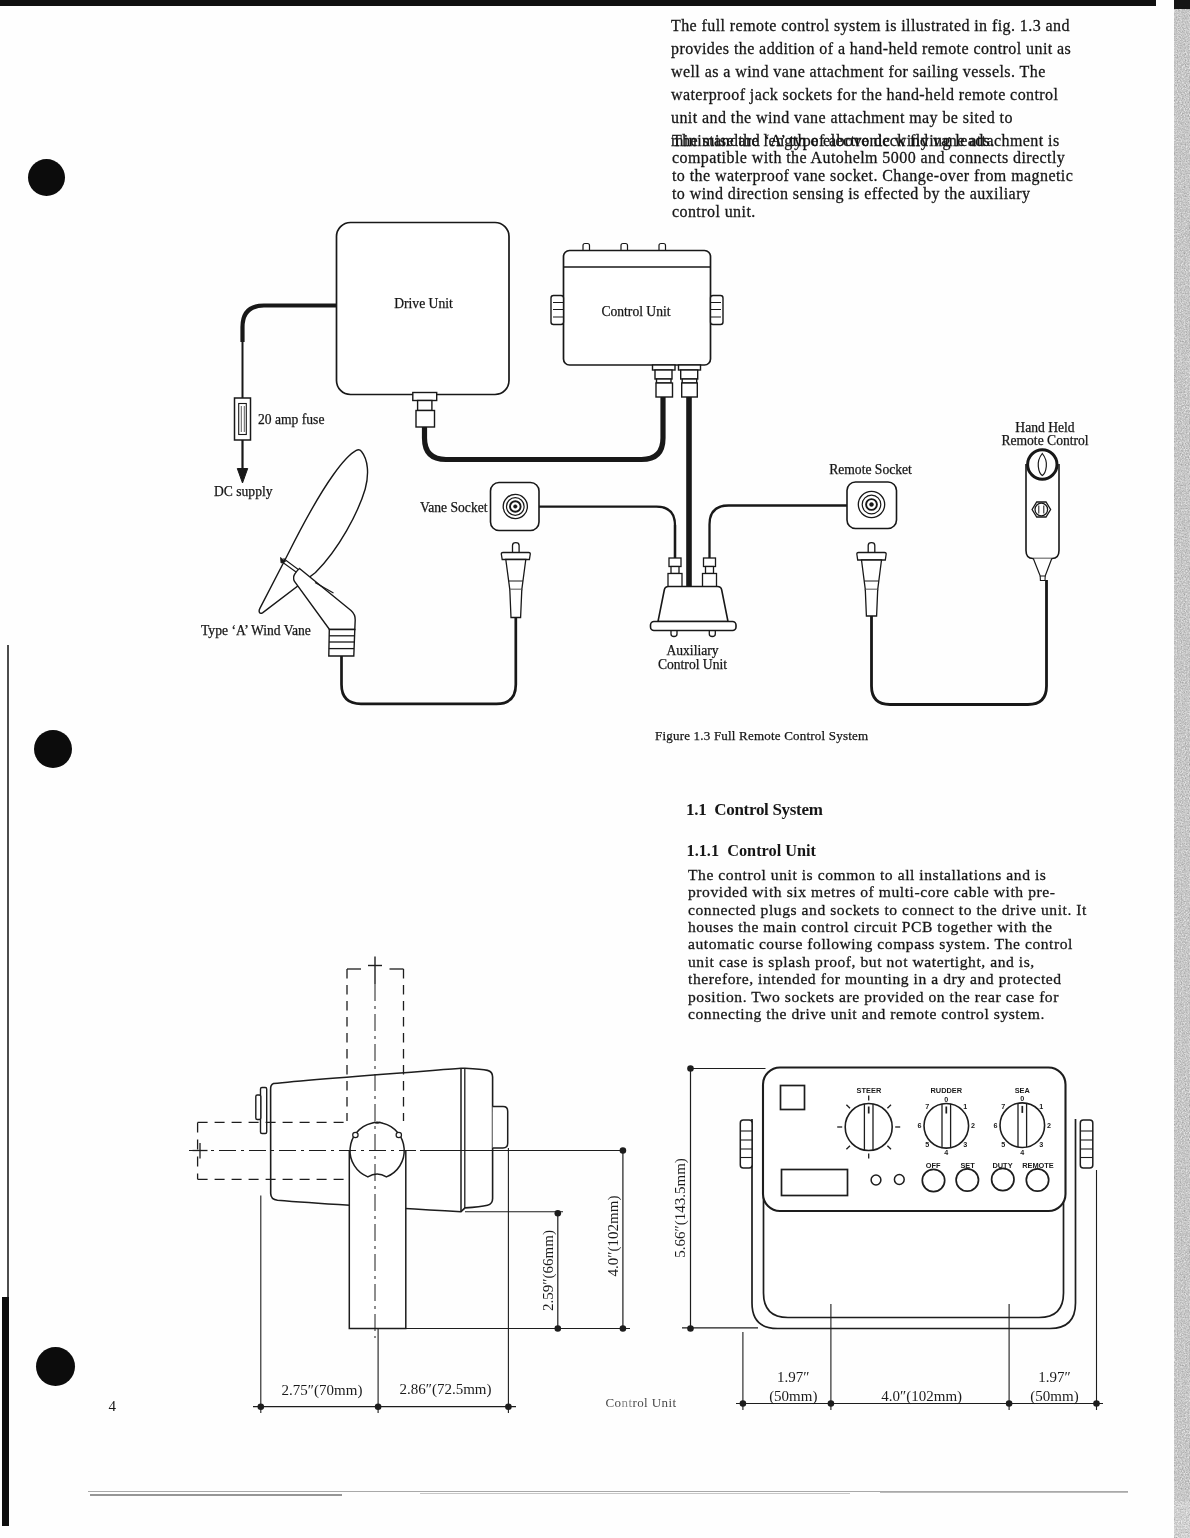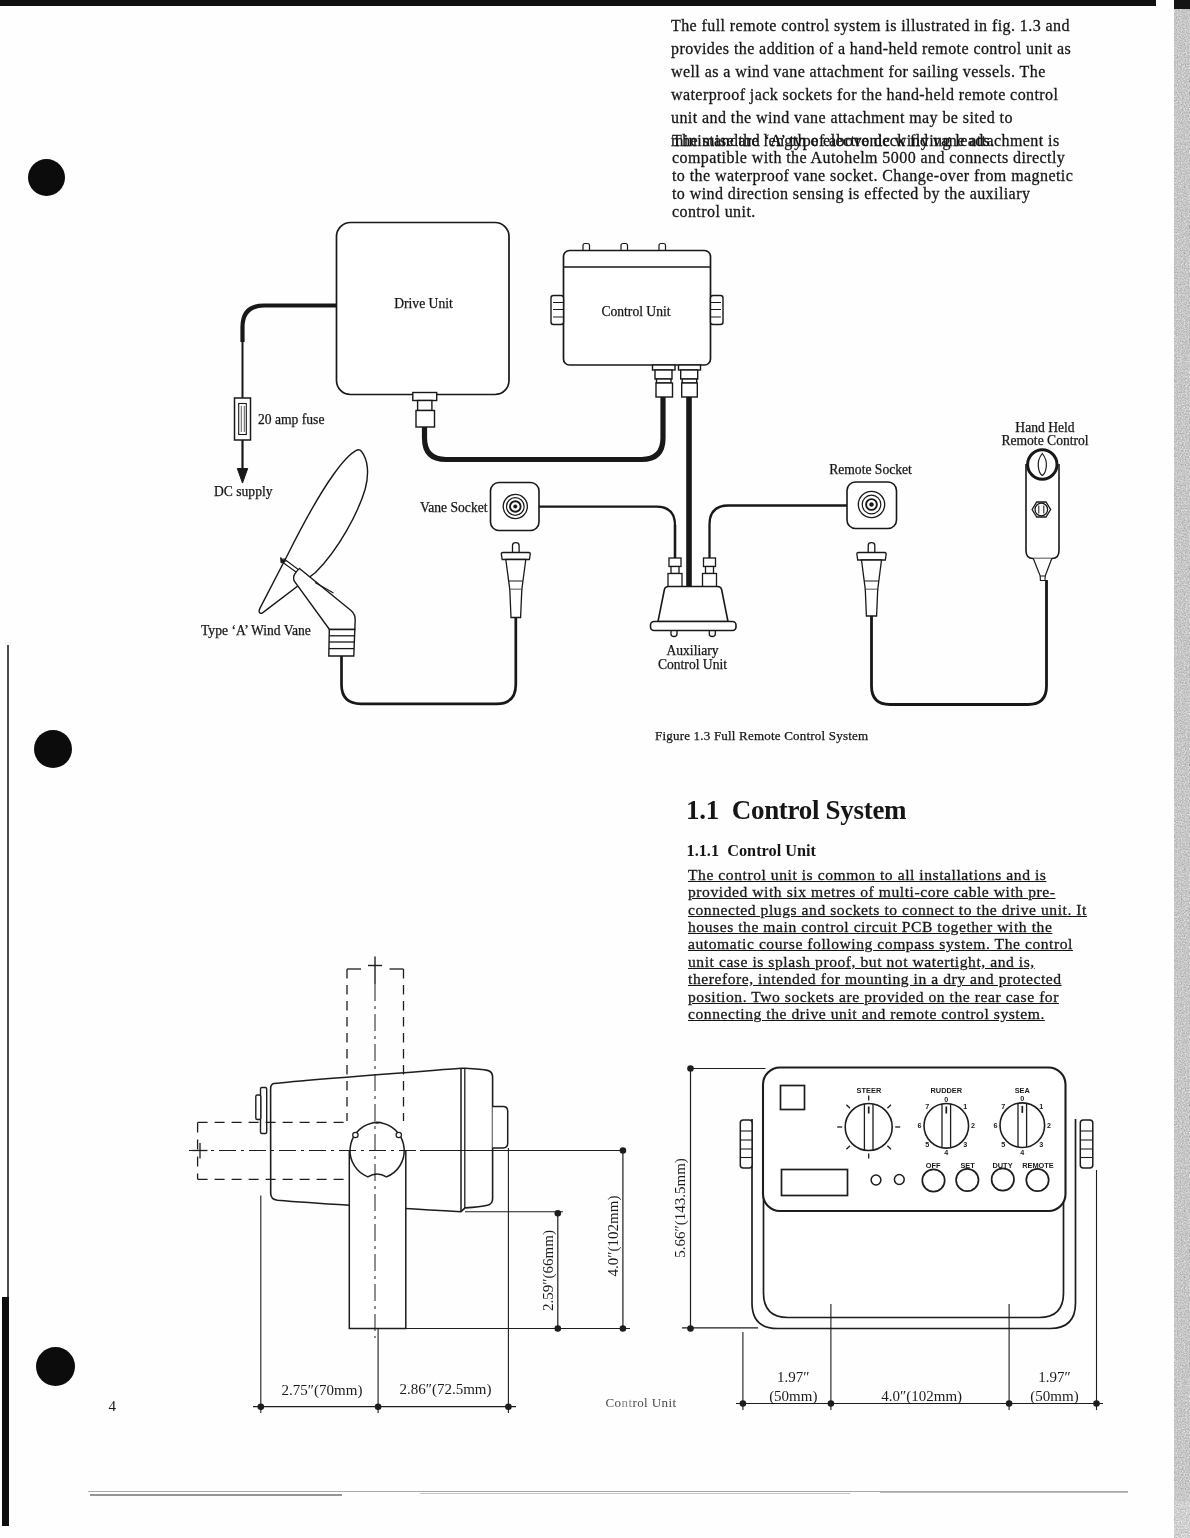--- a/index.html
+++ b/index.html
@@ -2,21 +2,21 @@
 <html><head>
 <meta charset="utf-8">
 <style>
   html,body{margin:0;padding:0;}
   body{background:#ffffff;}
   .page{position:relative;width:1190px;height:1538px;background:#fefefd;overflow:hidden;
         font-family:"Liberation Serif",serif;color:#161616;filter:grayscale(1);}
   .abs{position:absolute;}
   .txt{-webkit-text-stroke:0.28px #161616;font-size:16px;line-height:23px;letter-spacing:0.42px;white-space:nowrap;}
   .txtb{-webkit-text-stroke:0.28px #161616;font-size:16px;line-height:17.95px;letter-spacing:0.42px;white-space:nowrap;}
-  .txt2{-webkit-text-stroke:0.28px #161616;font-size:15.6px;line-height:17.45px;letter-spacing:0.55px;white-space:nowrap;text-decoration:underline;}
+  .txt2{-webkit-text-stroke:0.28px #161616;font-size:15.6px;line-height:17.45px;letter-spacing:0.55px;white-space:nowrap;}
 </style>
 </head>
 <body>
 <div class="page">
 
 <div class="abs" style="left:0;top:0;width:1156px;height:6px;background:#101010;"></div>
 
 <svg class="abs" style="left:1172px;top:0;" width="18" height="1538">
   <defs>
     <filter id="grain" x="0" y="0" width="100%" height="100%">
@@ -44,21 +44,21 @@
 <div class="abs" style="left:90px;top:1494px;width:252px;height:2px;background:#97978f;"></div>
 <div class="abs" style="left:420px;top:1493px;width:430px;height:1px;background:#c6c6c0;"></div>
 <div class="abs" style="left:880px;top:1492px;width:248px;height:1px;background:#bcbcb6;"></div>
 
 <div class="abs" style="left:108.5px;top:1398.8px;font-size:15px;line-height:15px;">4</div>
 
 <div class="abs txt" style="left:671px;top:14.3px;">The full remote control system is illustrated in fig. 1.3 and<br>provides the addition of a hand-held remote control unit as<br>well as a wind vane attachment for sailing vessels. The<br>waterproof jack sockets for the hand-held remote control<br>unit and the wind vane attachment may be sited to<br>minimise the length of above deck flying leads.</div>
 
 <div class="abs txtb" style="left:672px;top:131.5px;">The standard ‘A’ type electronic wind vane attachment is<br>compatible with the Autohelm 5000 and connects directly<br>to the waterproof vane socket. Change-over from magnetic<br>to wind direction sensing is effected by the auxiliary<br>control unit.</div>
 
-<div class="abs" style="left:686px;top:798.5px;font-size:27px;line-height:22.8px;font-weight:bold;letter-spacing:-0.3px;">1.1&nbsp; Control System</div>
+<div class="abs" style="left:686px;top:798.5px;font-size:17px;line-height:22.8px;font-weight:bold;letter-spacing:-0.3px;">1.1&nbsp; Control System</div>
 
 <div class="abs" style="left:686.5px;top:843px;font-size:16.3px;line-height:16.3px;font-weight:bold;">1.1.1&nbsp; Control Unit</div>
 
 <div class="abs txt2" style="left:688px;top:865.6px;">The control unit is common to all installations and is<br>provided with six metres of multi-core cable with pre-<br>connected plugs and sockets to connect to the drive unit. It<br>houses the main control circuit PCB together with the<br>automatic course following compass system. The control<br>unit case is splash proof, but not watertight, and is,<br>therefore, intended for mounting in a dry and protected<br>position. Two sockets are provided on the rear case for<br>connecting the drive unit and remote control system.</div>
 
 <svg class="abs" style="left:0;top:0;" width="1190" height="1538" viewBox="0 0 1190 1538" font-family="Liberation Serif, serif" fill="none" stroke="none">
 <g stroke="#181818" stroke-width="1.5" fill="none">
 
 <path d="M 337 305.5 L 264 305.5 Q 242.5 305.5 242.5 327 L 242.5 342" stroke-width="4.2"></path>
 <path d="M 242.5 338 L 242.5 399" stroke-width="2"></path>

